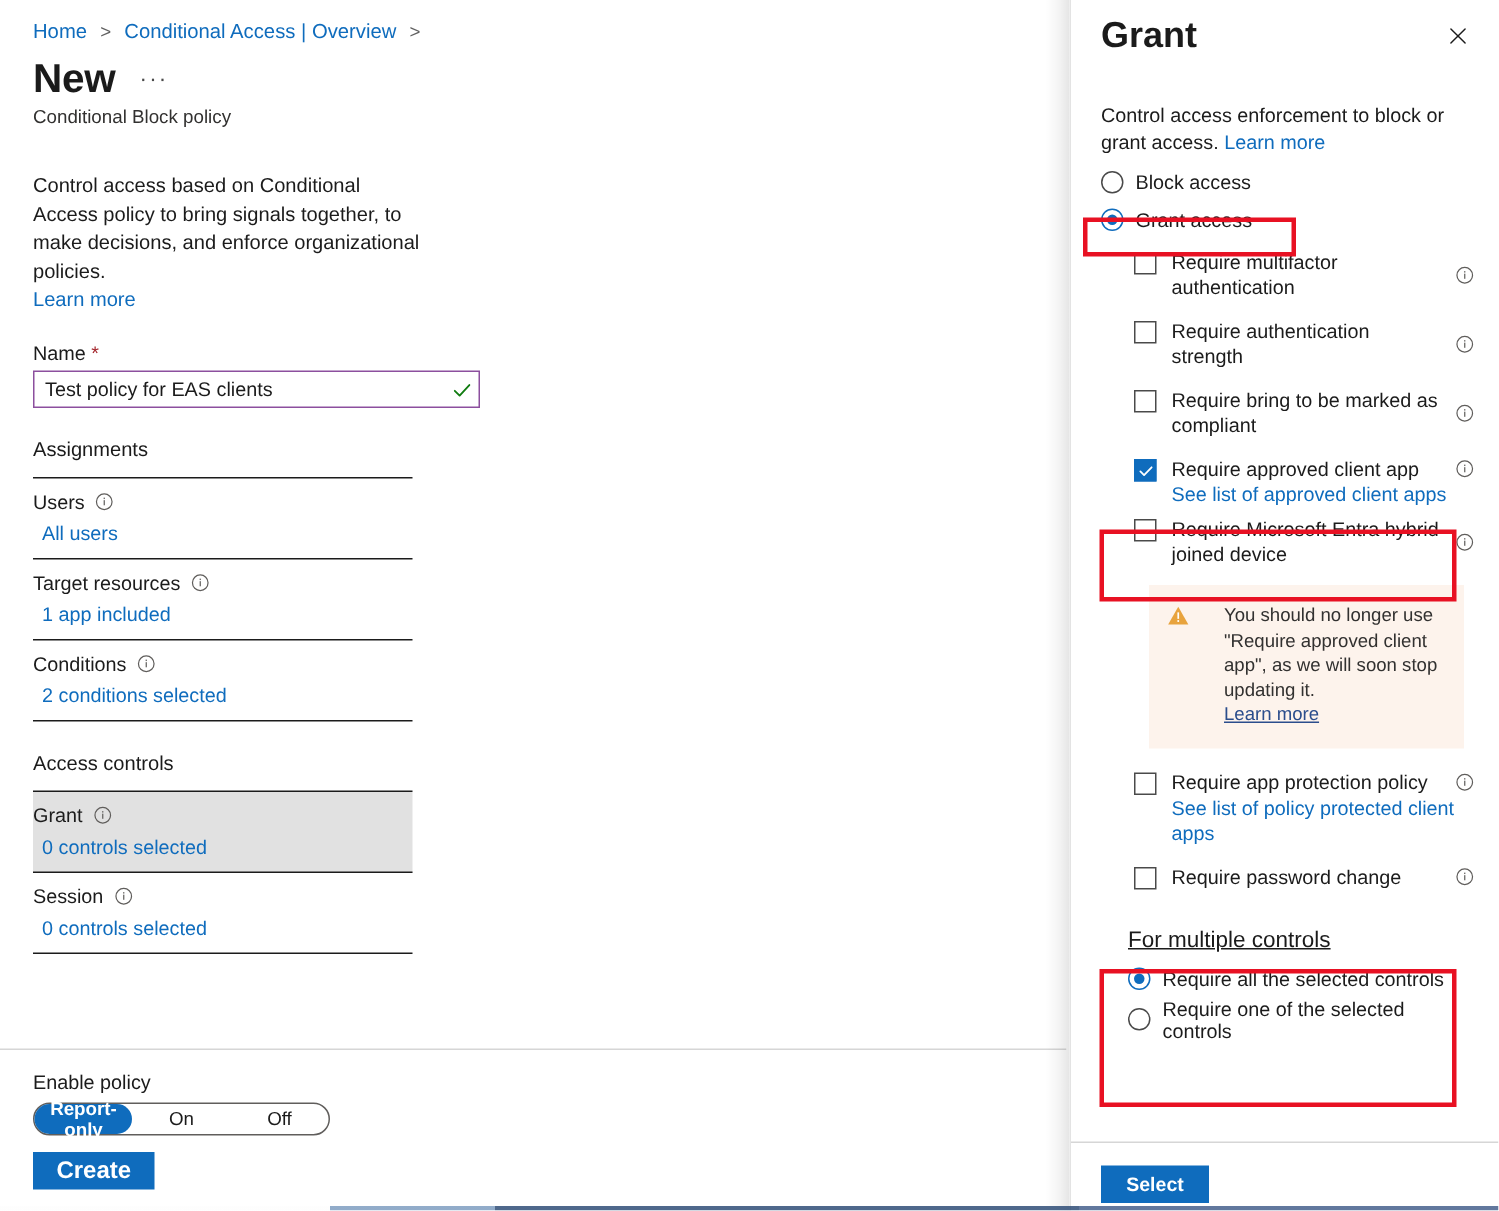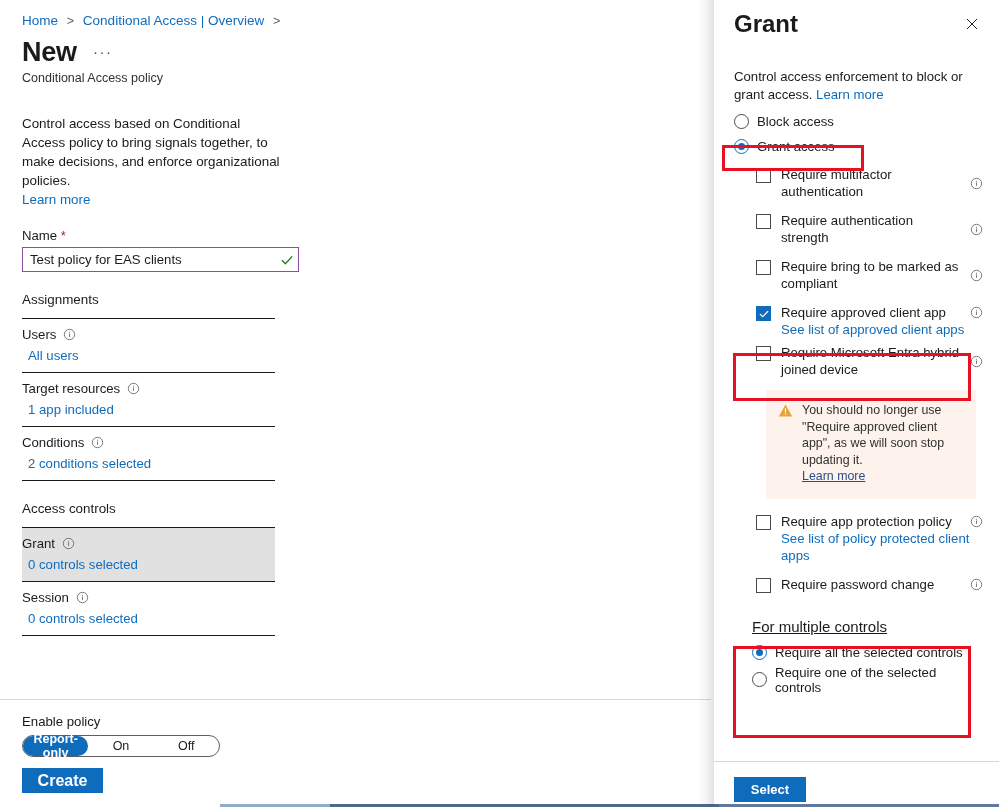--- a/index.html
+++ b/index.html
@@ -37,21 +37,21 @@
     margin-top: 28px; font-size: 13.4px; line-height: 19px; color: #1b1b1b;
     max-width: 258px;
   }
   .inline-link { color: #0f6cbd; cursor: pointer; }
   .block-link { display:block; color: #0f6cbd; cursor: pointer; font-size: 13.4px; }
 
   .field-label { margin-top: 19px; font-size: 13.2px; color: #1b1b1b; }
   .req-star { color: #a4262c; }
 
   .name-input-wrap {
-    margin-top: 4px; width: 277px; height: 25px;
+    margin-top: 4px; width: 298px; height: 25px;
     border: 1px solid #8c4f9e; background: #fff;
     display: flex; align-items: center; padding: 0 4px 0 7px;
   }
   .name-input {
     border: 0; outline: 0; flex: 1; font-family: inherit; font-size: 13.2px;
     color: #1b1b1b; background: transparent; height: 100%; padding: 0;
   }
   .check-ok { width: 14px; height: 14px; flex: 0 0 14px; }
 
   .section { width: 253px; margin-top: 20px; }
@@ -149,21 +149,21 @@
     display: flex; align-items: center; justify-content: center;
   }
   .cbox.checked { background: #0f6cbd; border-color: #0f6cbd; }
   .cb-text { flex: 1; font-size: 13.2px; line-height: 17px; color: #1b1b1b; }
   .cb-title-line { display: flex; align-items: center; gap: 8px; }
   .cb-title { flex: 1; }
   .cb-sub { color: #0f6cbd; cursor: pointer; display: block; }
 
   .warn-box {
     background: #fdf3ec; margin: 4px 0 14px 10px; width: 210px;
-    padding: 12px 12px 14px 12px; display: flex; gap: 9px;
+    padding: 12px 12px 14px 12px; display: flex; gap: 23px;
   }
   .warn-ico { width: 15px; height: 15px; flex: 0 0 15px; margin-top: 1px; }
   .warn-text { font-size: 12.4px; line-height: 16.5px; color: #323130; }
   .warn-link { color: #2b4d8c; text-decoration: underline; cursor: pointer; }
 
   .multi-block { margin-top: 8px; padding: 13px 0 11px 18px; }
   .multi-title { font-size: 15px; color: #1b1b1b; margin-bottom: 10px; text-decoration: underline; }
 
   .flyout-footer {
     position: absolute; left: 0; bottom: 0; width: 286px; height: 46px;
@@ -201,21 +201,21 @@
         <span class="bc-link">Home</span>
         <span class="bc-sep">&gt;</span>
         <span class="bc-link">Conditional Access | Overview</span>
         <span class="bc-sep">&gt;</span>
       </div>
 
       <div class="title-row">
         <div class="page-title">New</div>
         <div class="ellipsis-btn">···</div>
       </div>
-      <div class="page-subtitle">Conditional Access policy</div>
+      <div class="page-subtitle">Conditional Block policy</div>
 
       <div class="intro">
         <span>Control access based on Conditional Access policy to bring signals together, to make decisions, and enforce organizational policies.</span>
         <span class="block-link">Learn more</span>
       </div>
 
       <div class="field-label">
         <span>Name</span>
         <span class="req-star">*</span>
       </div>

